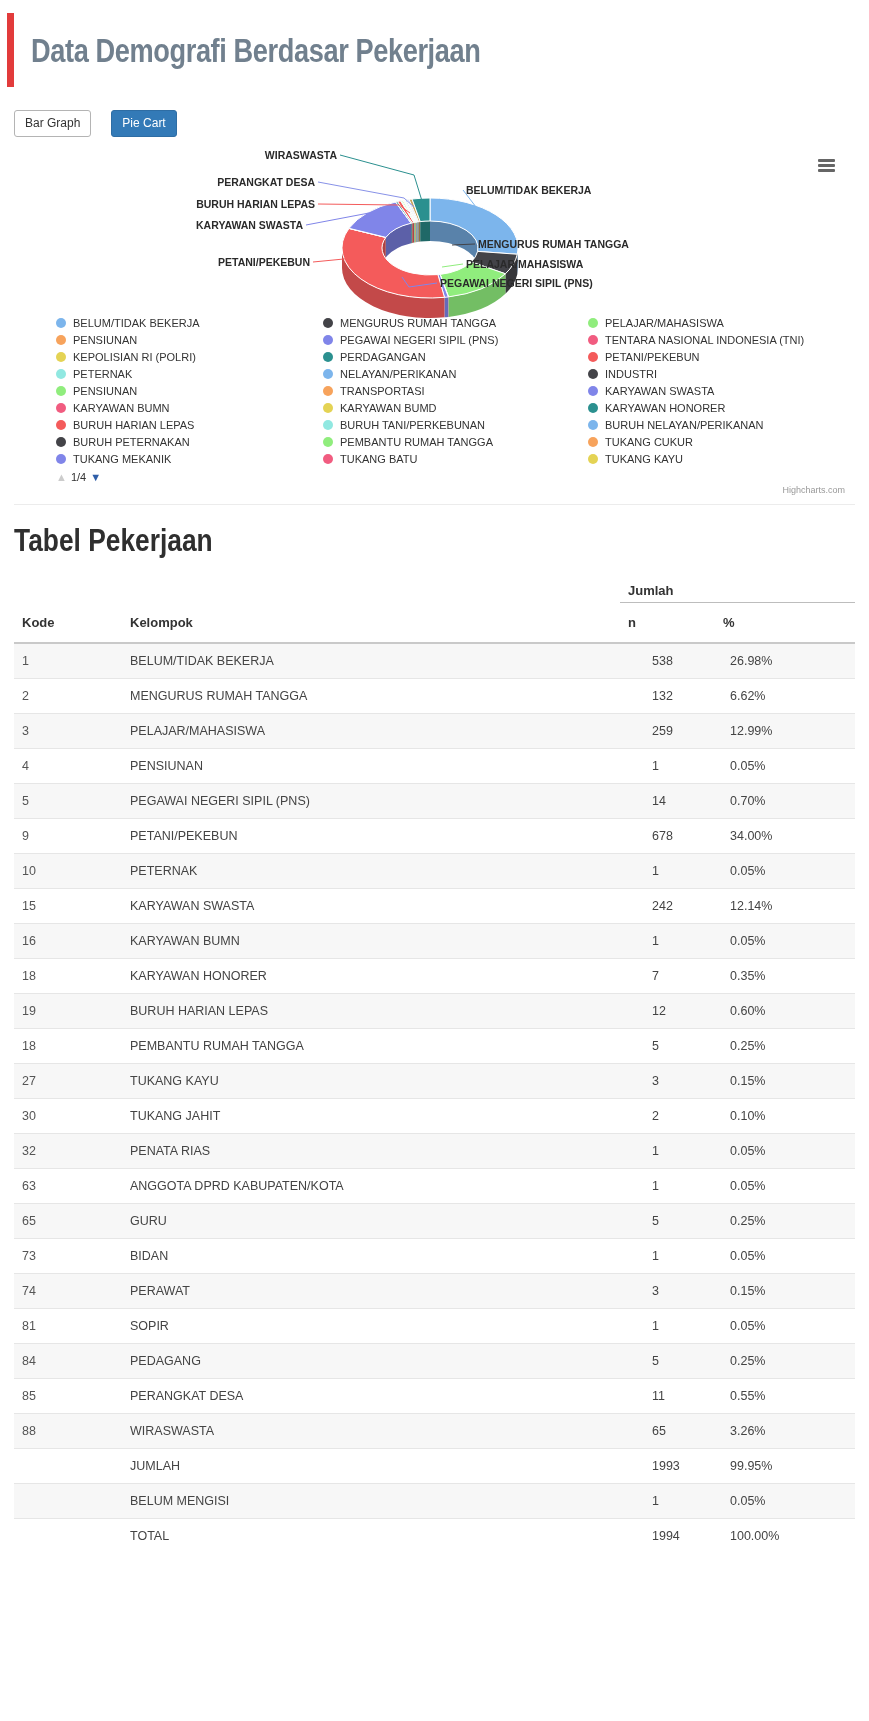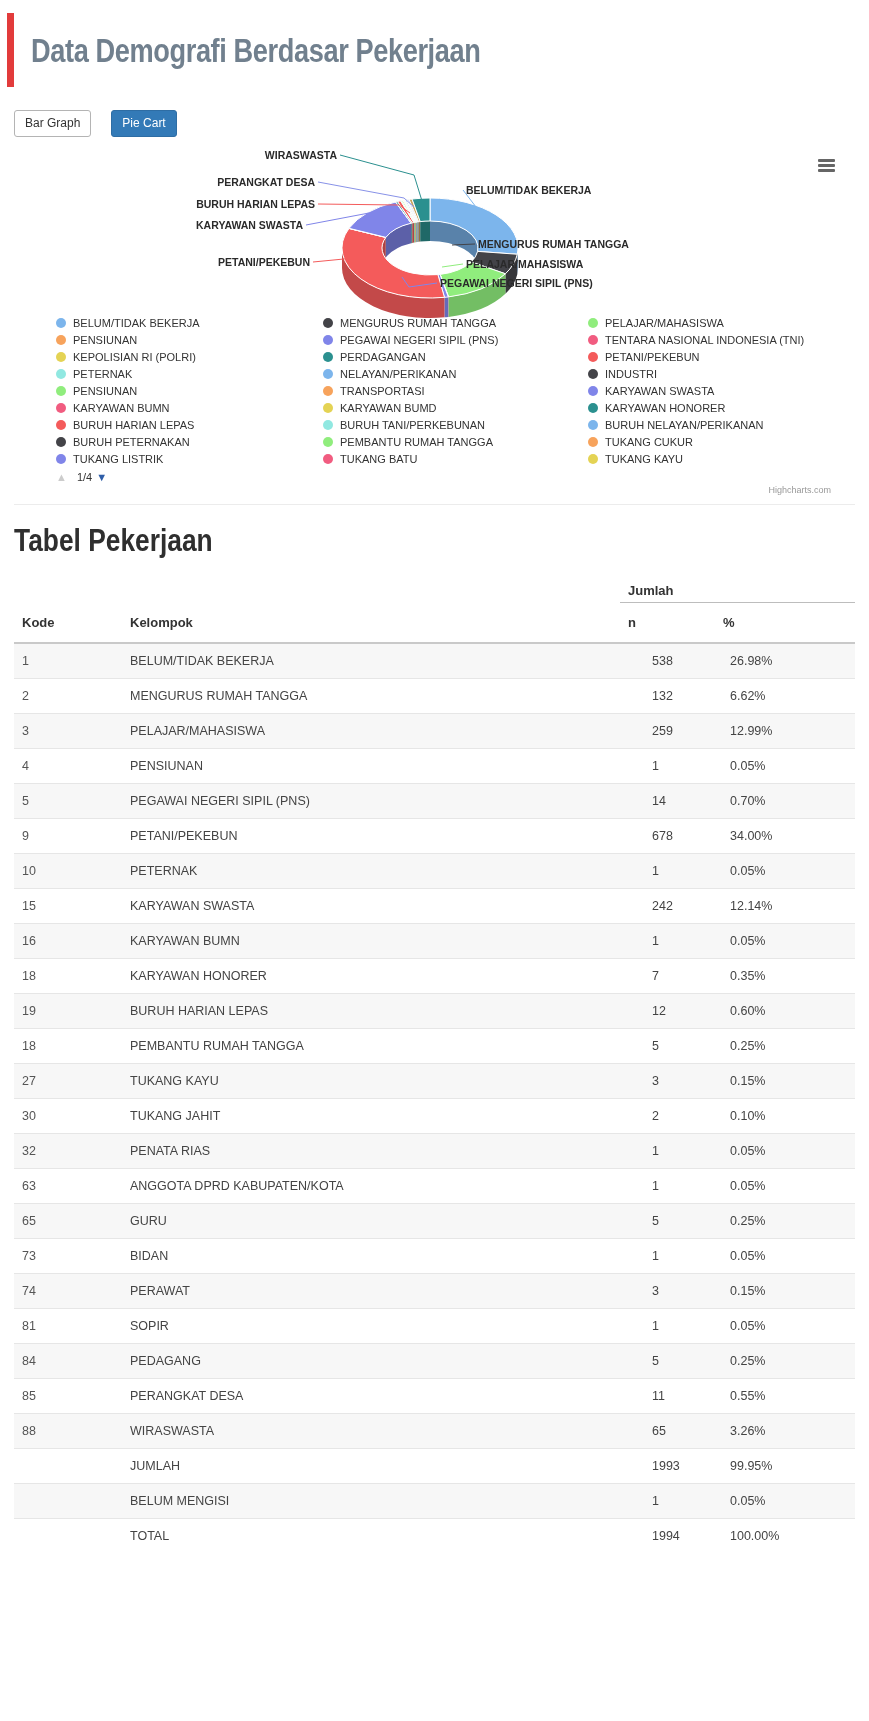--- a/index.html
+++ b/index.html
@@ -26,23 +26,23 @@
   .callouts { position:absolute; inset:0; pointer-events:none; }
   .callout { position:absolute; font-size:10.5px; font-weight:700; color:#2a2a2a; white-space:nowrap; transform:translateY(-50%); }
 
   .legend-wrap { position:absolute; left:42px; right:8px; top:172px; }
   .legend { display:grid; grid-template-columns:267px 265px auto; row-gap:4px; }
   .legend-item { display:flex; align-items:center; height:13px; cursor:pointer; }
   .legend-dot { width:10px; height:10px; border-radius:50%; margin-right:7px; flex-shrink:0; }
   .legend-label { font-size:11px; color:#333; white-space:nowrap; }
   .legend-nav { margin-top:5px; display:flex; align-items:center; gap:4px; font-size:11px; }
   .nav-up { color:#cccccc; cursor:default; font-size:11px; }
-  .nav-page { color:#333;margin-left:6px; }
+  .nav-page { color:#333; }
   .nav-down { color:#2f5ea8; cursor:pointer; font-size:11px; }
-  .credits { position:absolute; right:24px; top:340px; font-size:9px; color:#999; text-decoration:none; cursor:pointer; }
+  .credits { position:absolute; right:10px; top:340px; font-size:9px; color:#999; text-decoration:none; cursor:pointer; }
 
   
   .table-title { margin:18px 14px 0; font-size:31px; font-weight:700; color:#2f2f2f; white-space:nowrap;
                  transform:scaleX(0.85); transform-origin:left center; }
   .data-table { margin:10px 14px 0; width:841px; border-collapse:collapse; font-size:12.5px; color:#444; }
   .data-table th { text-align:left; font-size:13px; color:#333; font-weight:700; }
   .group-row th { padding:14px 8px 4px; }
   .group-row .g-jumlah { border-bottom:1px solid #bdbdbd; }
   .cols-row th { padding:12px 8px 12px; border-bottom:2px solid #c9c9c9; }
   .th-right { text-align:right; }
@@ -240,21 +240,21 @@
         <div class="legend-item">
           <span class="legend-dot" style="background: rgb(144, 237, 125);"></span>
           <span class="legend-label">PEMBANTU RUMAH TANGGA</span>
         </div>
         <div class="legend-item">
           <span class="legend-dot" style="background: rgb(247, 163, 92);"></span>
           <span class="legend-label">TUKANG CUKUR</span>
         </div>
         <div class="legend-item">
           <span class="legend-dot" style="background: rgb(128, 133, 233);"></span>
-          <span class="legend-label">TUKANG LISTRIK</span>
+          <span class="legend-label">TUKANG MEKANIK</span>
         </div>
         <div class="legend-item">
           <span class="legend-dot" style="background: rgb(241, 92, 128);"></span>
           <span class="legend-label">TUKANG BATU</span>
         </div>
         <div class="legend-item">
           <span class="legend-dot" style="background: rgb(228, 211, 84);"></span>
           <span class="legend-label">TUKANG KAYU</span>
         </div>
       </div>

